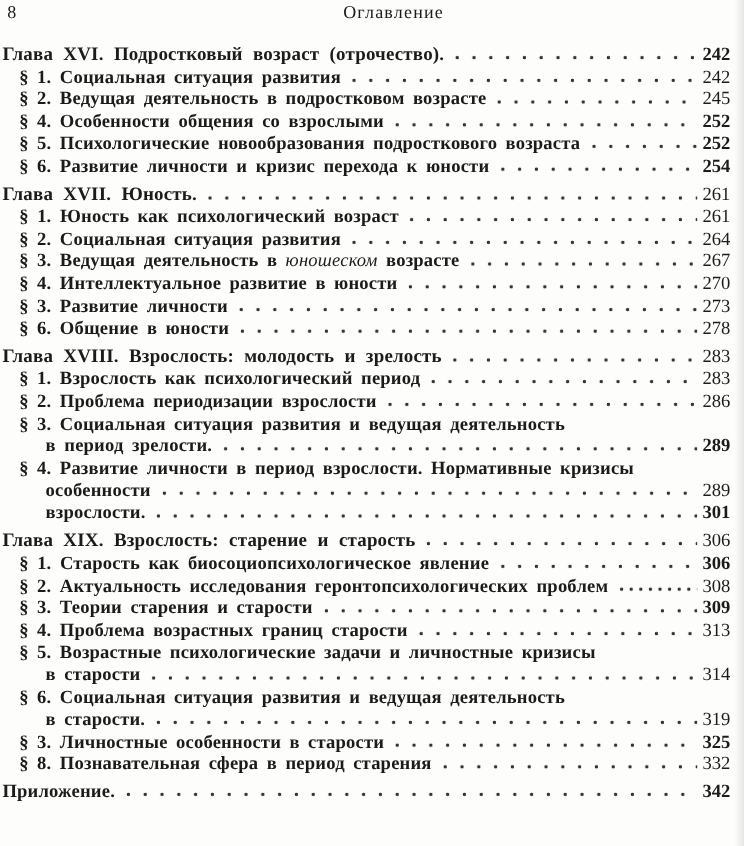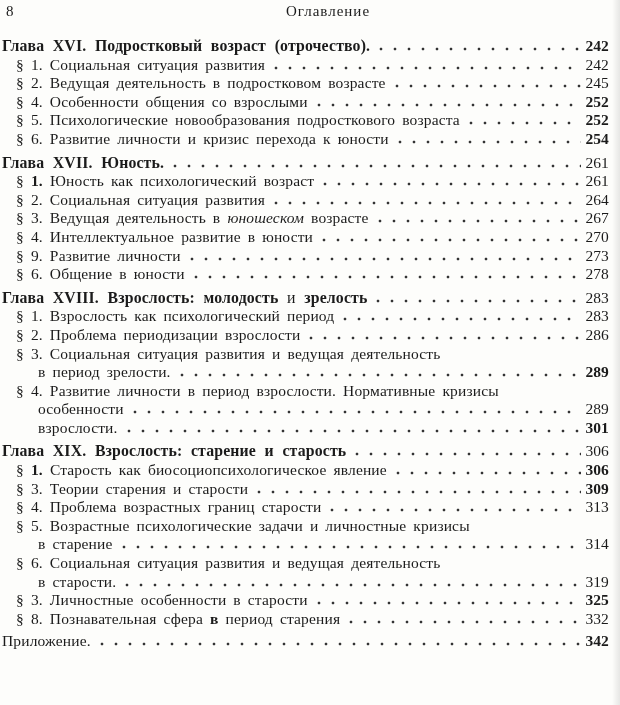--- a/index.html
+++ b/index.html
@@ -42,21 +42,21 @@
   .entry.chapter { margin-top: 5px; }
   .entry.chapter:first-child { margin-top: 0; }
   .entry.plain { margin-top: 4px; }
   .row { display: flex; align-items: baseline; }
   .entry.section .row { padding-left: 14px; }
   .entry.section .row.cont { padding-left: 36px; }
   .text { white-space: pre; word-spacing: 3px; letter-spacing: 0.15px; }
   .entry.chapter .text { font-weight: bold; word-spacing: 4.5px; font-size: 15.8px; }
   .seg.b { font-weight: bold; }
   .seg.i { font-style: italic; }
-  .seg.n { font-weight: normal; font-style: normal; }
+  .seg.n { font-weight: bold; font-style: normal; }
   .leader {
     flex: 1 1 auto;
     height: 4px;
     min-width: 10px;
     margin: 0 2px 0 9px;
     background-image: radial-gradient(circle at 2px 2px, #333 1.15px, rgba(0,0,0,0) 1.7px);
     background-repeat: repeat-x;
     background-position: left bottom;
   }
   .leader.sparse { background-size: 14px 4px; }
@@ -145,21 +145,21 @@
       </div>
       <div class="entry section">
         <div class="row">
           <span class="text"><span class="seg n">§ 4. Интеллектуальное развитие в юности</span></span>
           <span class="leader sparse"></span>
           <span class="pnum n">270</span>
         </div>
       </div>
       <div class="entry section">
         <div class="row">
-          <span class="text"><span class="seg n">§ 9. Развитие личности</span></span>
+          <span class="text"><span class="seg n">§ 3. Развитие личности</span></span>
           <span class="leader sparse"></span>
           <span class="pnum n">273</span>
         </div>
       </div>
       <div class="entry section">
         <div class="row">
           <span class="text"><span class="seg n">§ 6. Общение в юности</span></span>
           <span class="leader sparse"></span>
           <span class="pnum n">278</span>
         </div>
@@ -221,38 +221,45 @@
       </div>
       <div class="entry section">
         <div class="row">
           <span class="text"><span class="seg n">§ </span><span class="seg b">1.</span><span class="seg n"> Старость как биосоциопсихологическое явление</span></span>
           <span class="leader sparse"></span>
           <span class="pnum b">306</span>
         </div>
       </div>
       <div class="entry section">
         <div class="row">
+          <span class="text"><span class="seg n">§ 2. Актуальность исследования геронтопсихологических проблем</span></span>
+          <span class="leader dense"></span>
+          <span class="pnum n">308</span>
+        </div>
+      </div>
+      <div class="entry section">
+        <div class="row">
           <span class="text"><span class="seg n">§ 3. Теории старения и старости</span></span>
           <span class="leader sparse"></span>
           <span class="pnum b">309</span>
         </div>
       </div>
       <div class="entry section">
         <div class="row">
           <span class="text"><span class="seg n">§ 4. Проблема возрастных границ старости</span></span>
           <span class="leader sparse"></span>
           <span class="pnum n">313</span>
         </div>
       </div>
       <div class="entry section">
         <div class="row">
           <span class="text"><span class="seg n">§ 5. Возрастные психологические задачи и личностные кризисы</span></span>
         </div>
         <div class="row cont">
-          <span class="text"><span class="seg n">в старение</span></span>
+          <span class="text"><span class="seg n">в старости</span></span>
           <span class="leader sparse"></span>
           <span class="pnum n">314</span>
         </div>
       </div>
       <div class="entry section">
         <div class="row">
           <span class="text"><span class="seg n">§ 6. Социальная ситуация развития и ведущая деятельность</span></span>
         </div>
         <div class="row cont">
           <span class="text"><span class="seg n">в старости.</span></span>

